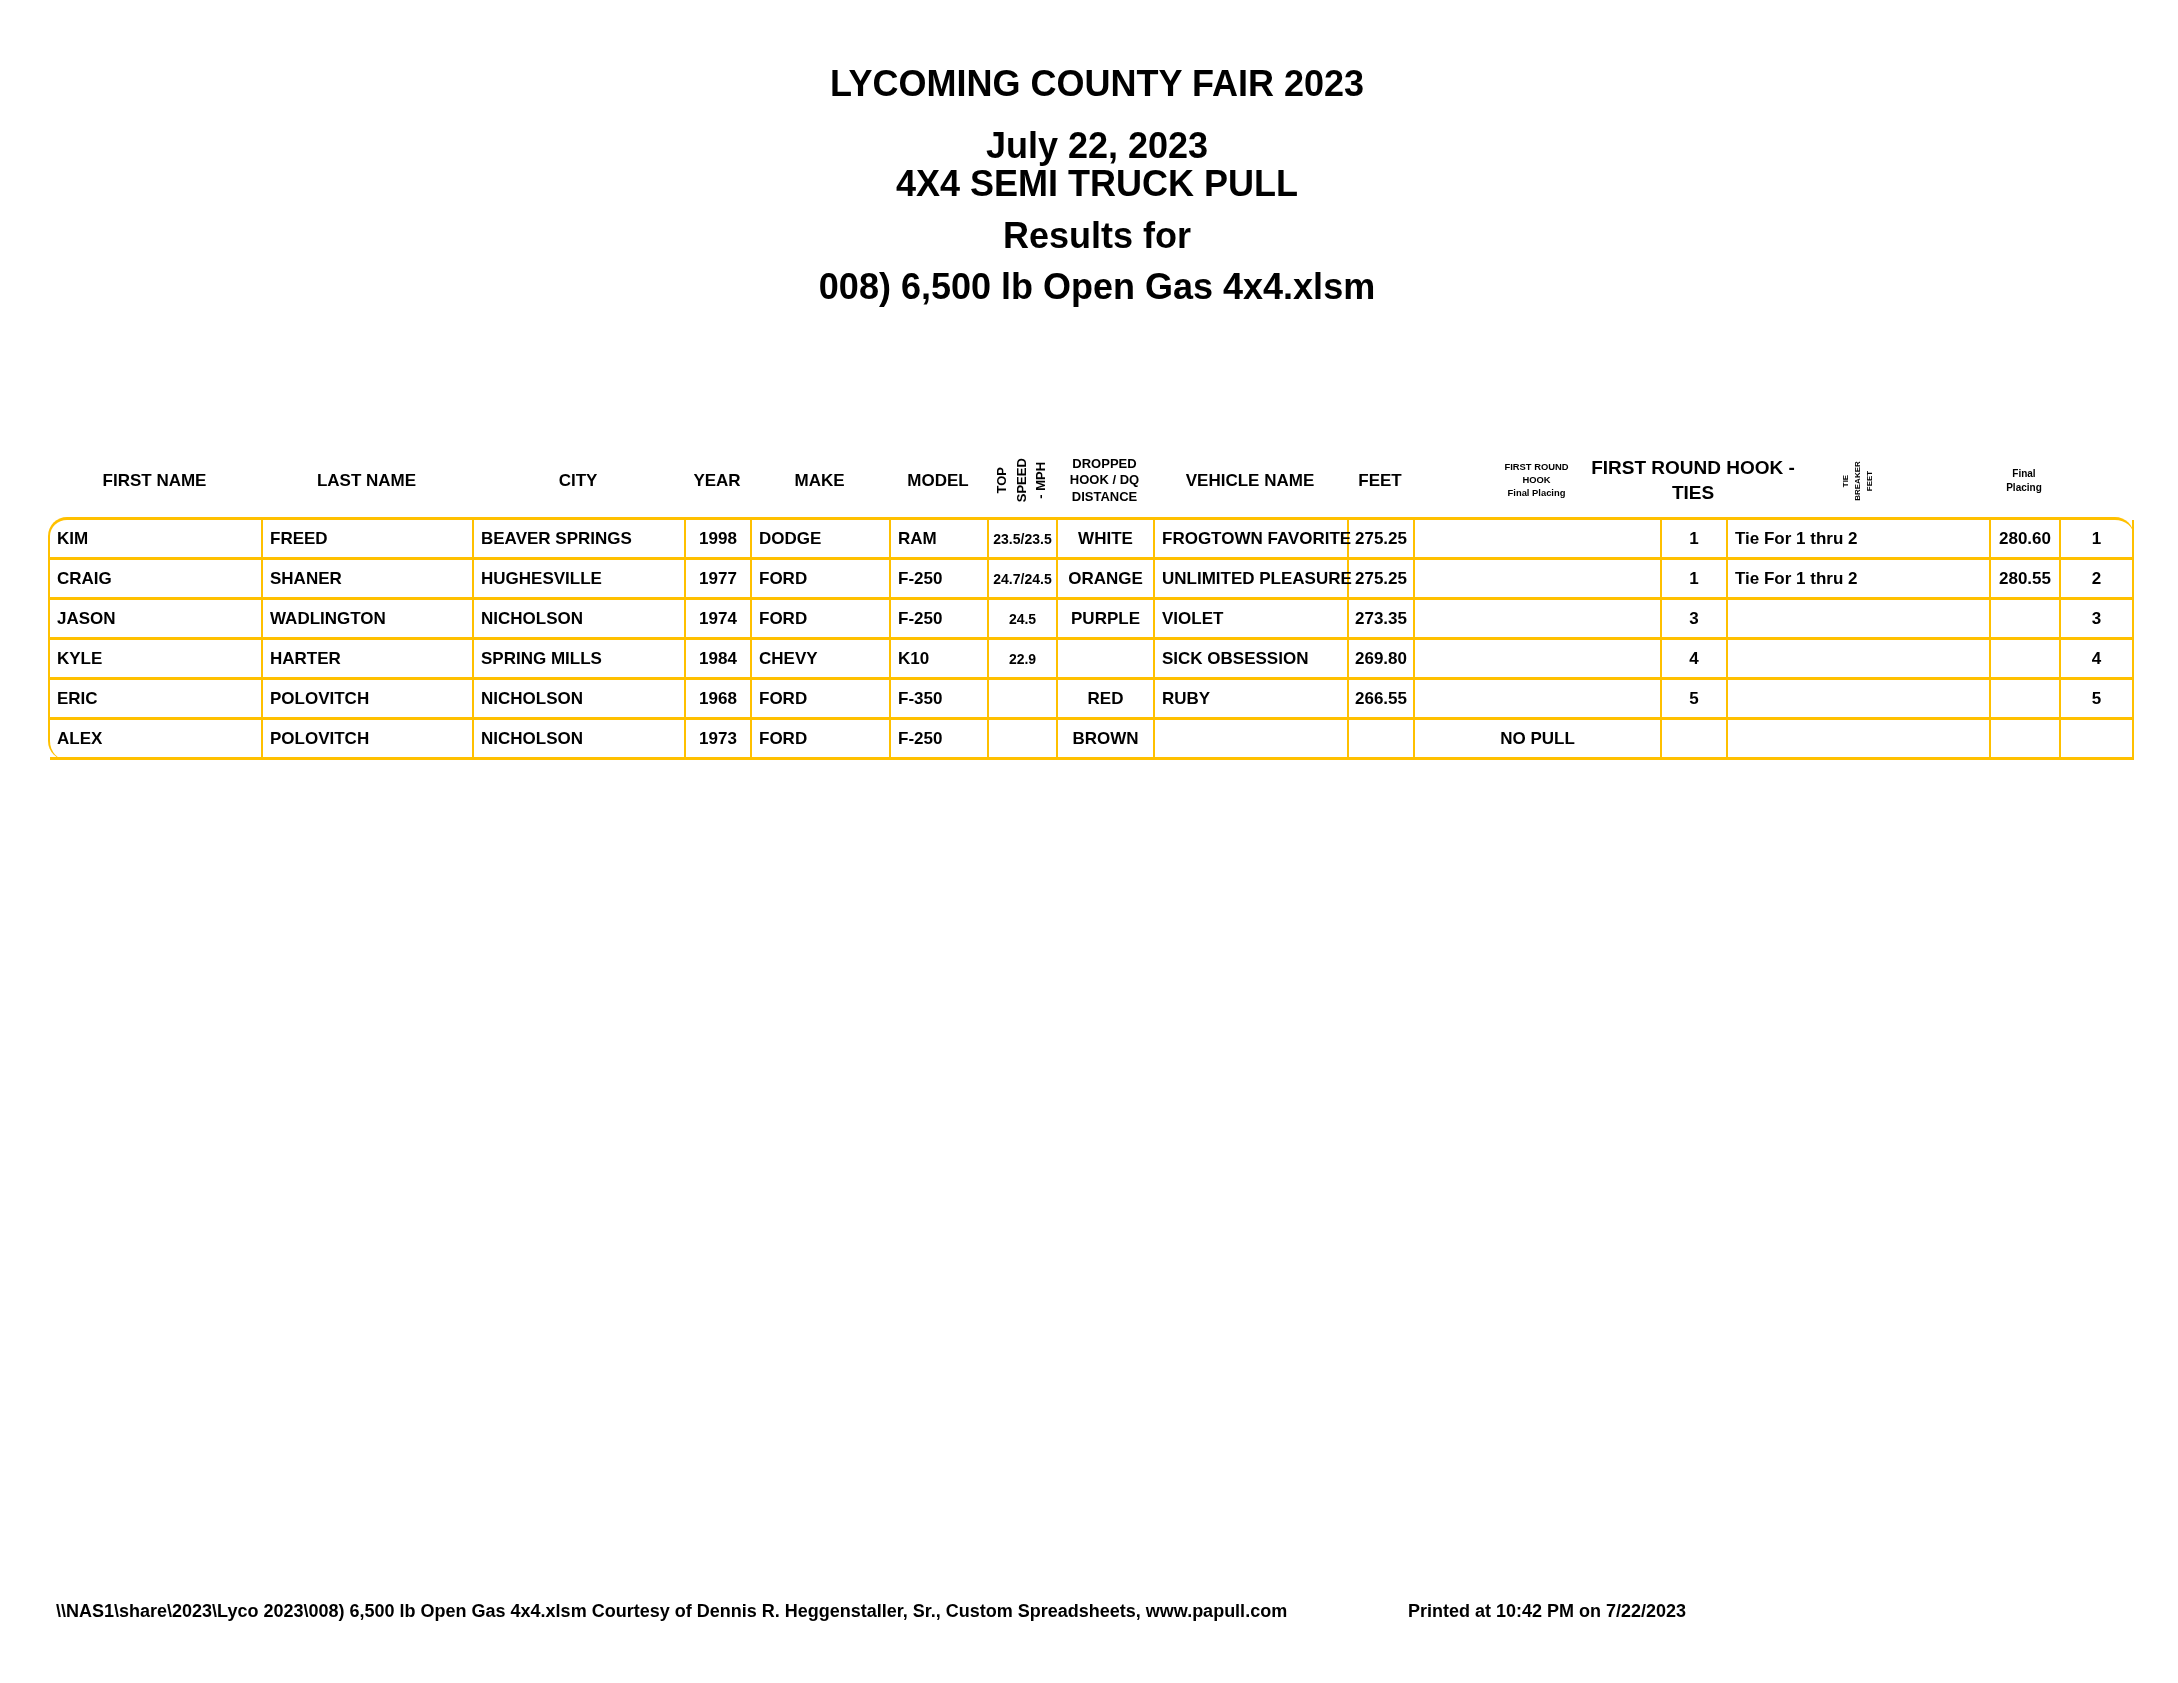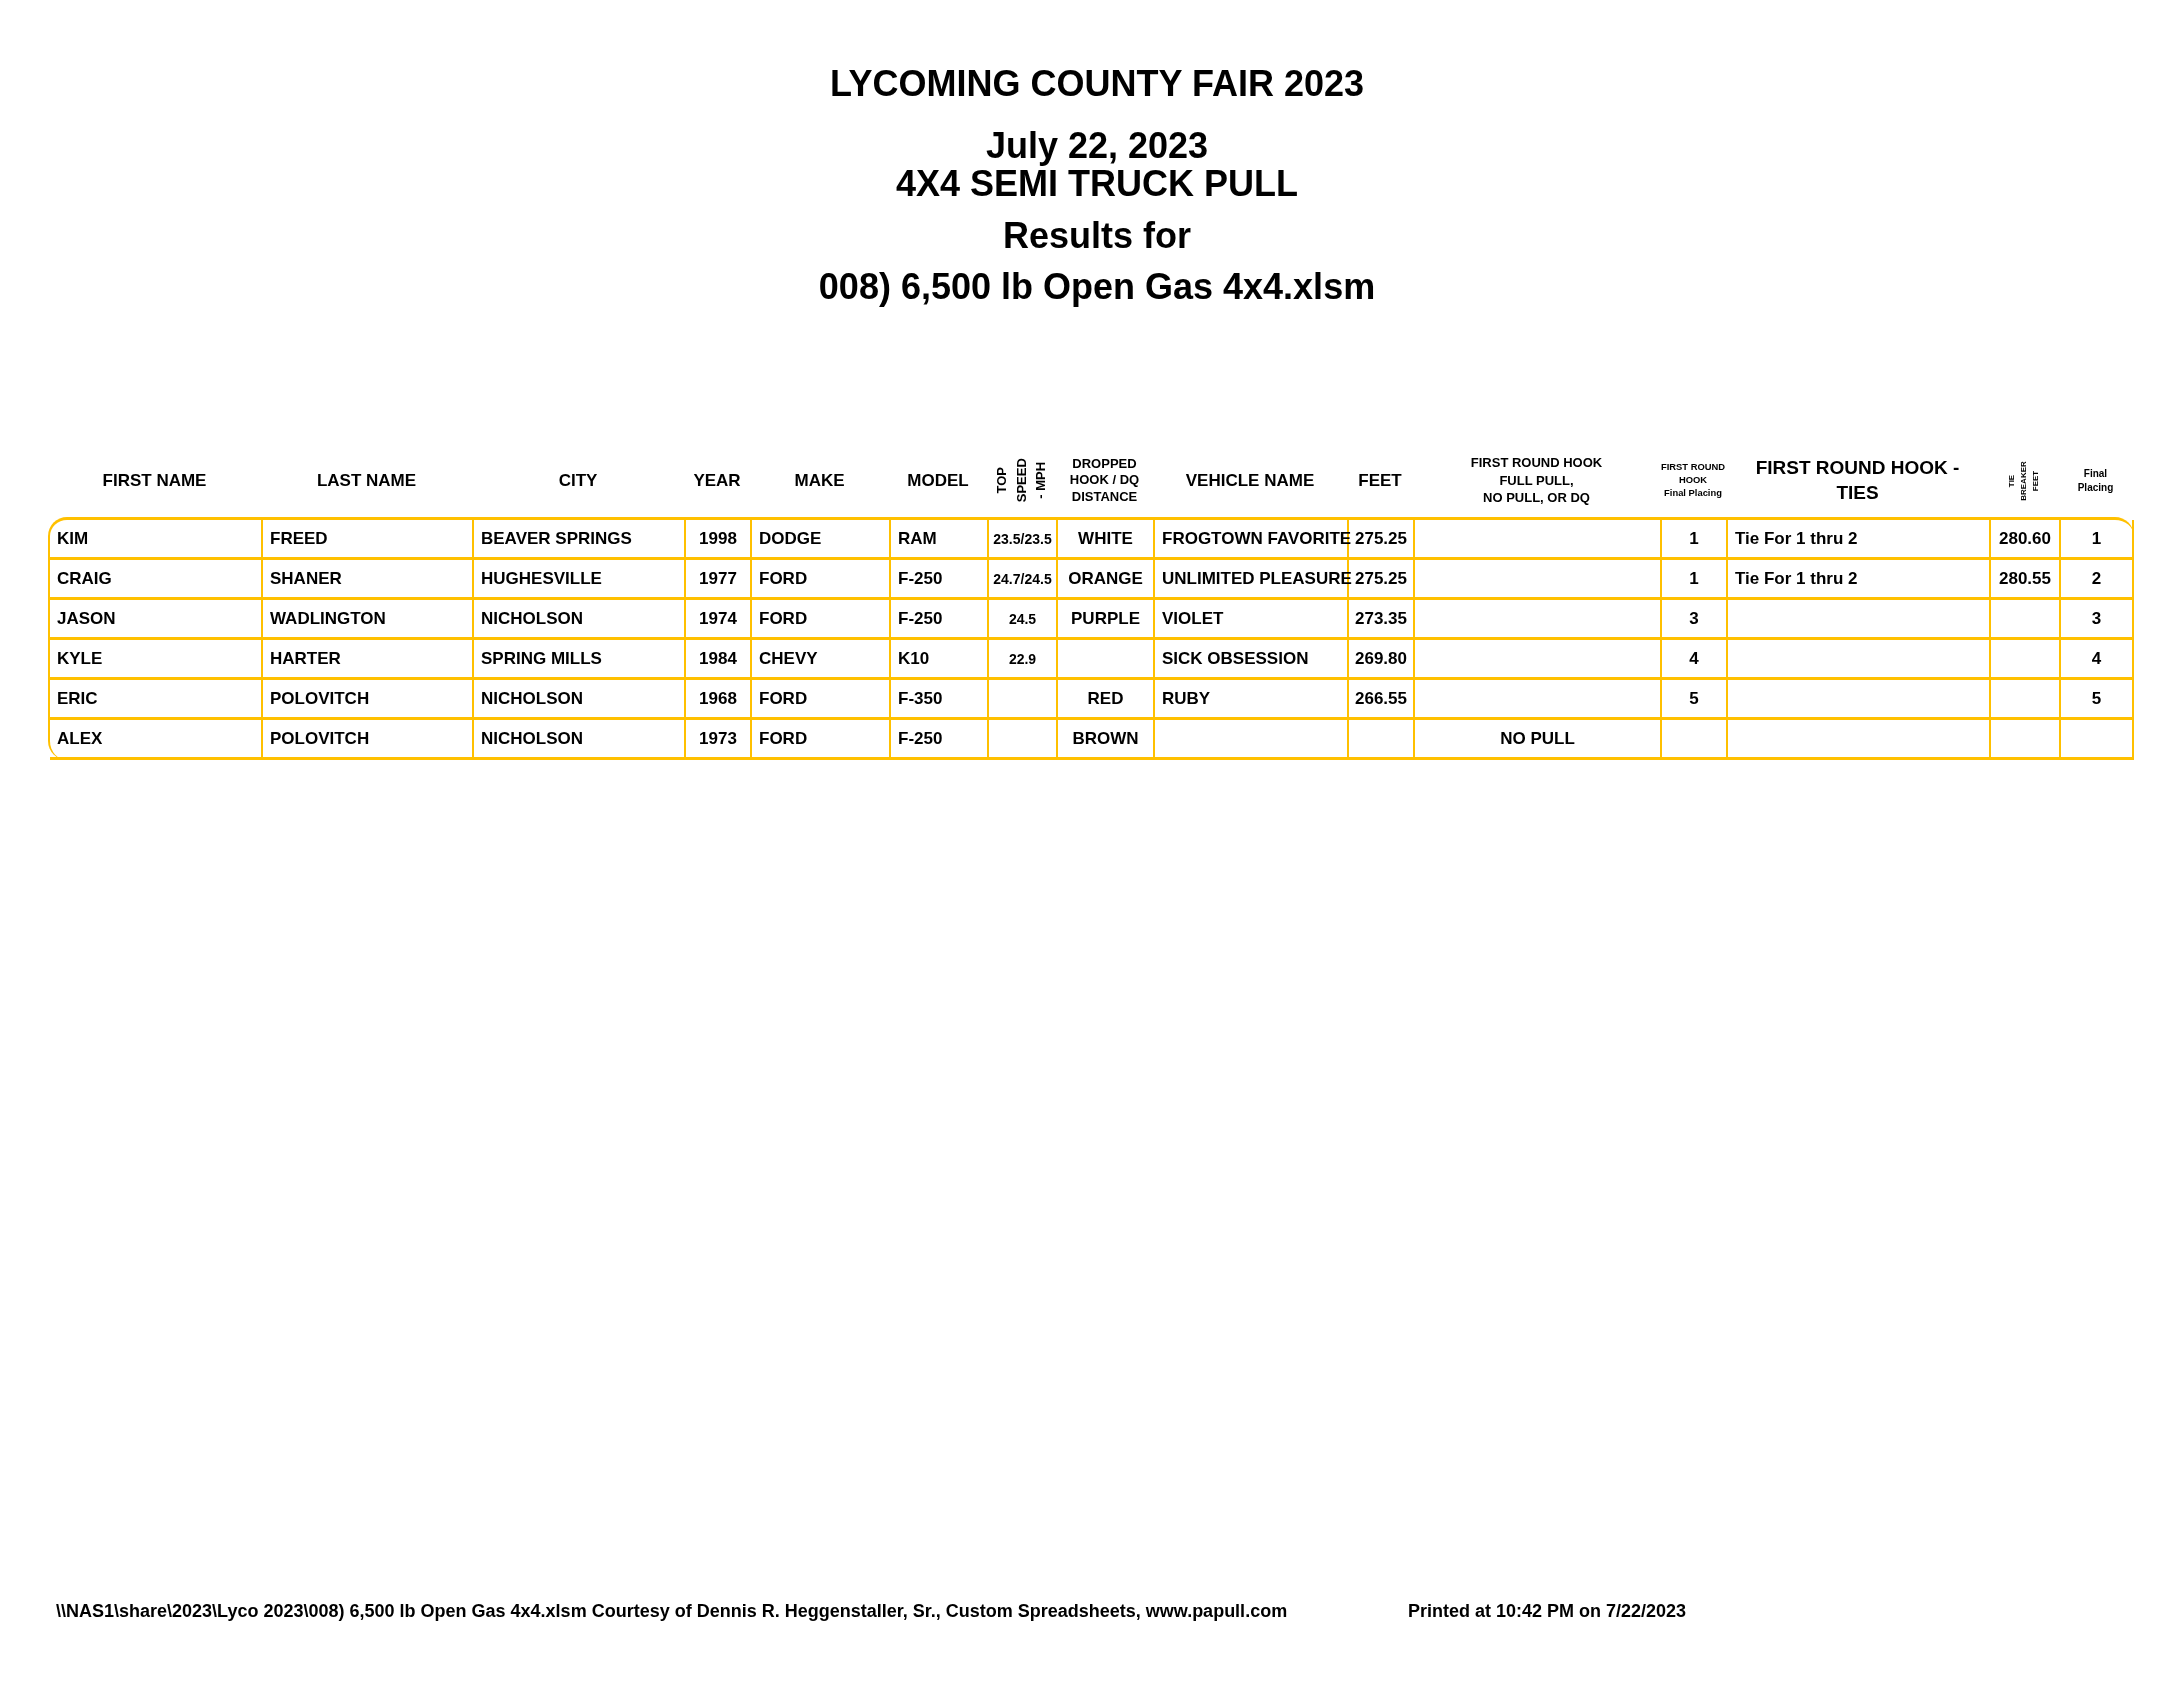--- a/index.html
+++ b/index.html
@@ -163,27 +163,20 @@
         </div>
       </div>
       <div class="hcell c9">
         <div class="hlines">
           <div>VEHICLE NAME</div>
         </div>
       </div>
       <div class="hcell c10">
         <div class="hlines">
           <div>FEET</div>
-        </div>
-      </div>
-      <div class="hcell c11">
-        <div class="hlines">
-          <div>FIRST ROUND HOOK</div>
-          <div>FULL PULL,</div>
-          <div>NO PULL, OR DQ</div>
         </div>
       </div>
       <div class="hcell c12">
         <div class="hlines">
           <div>FIRST ROUND</div>
           <div>HOOK</div>
           <div>Final Placing</div>
         </div>
       </div>
       <div class="hcell c13">

